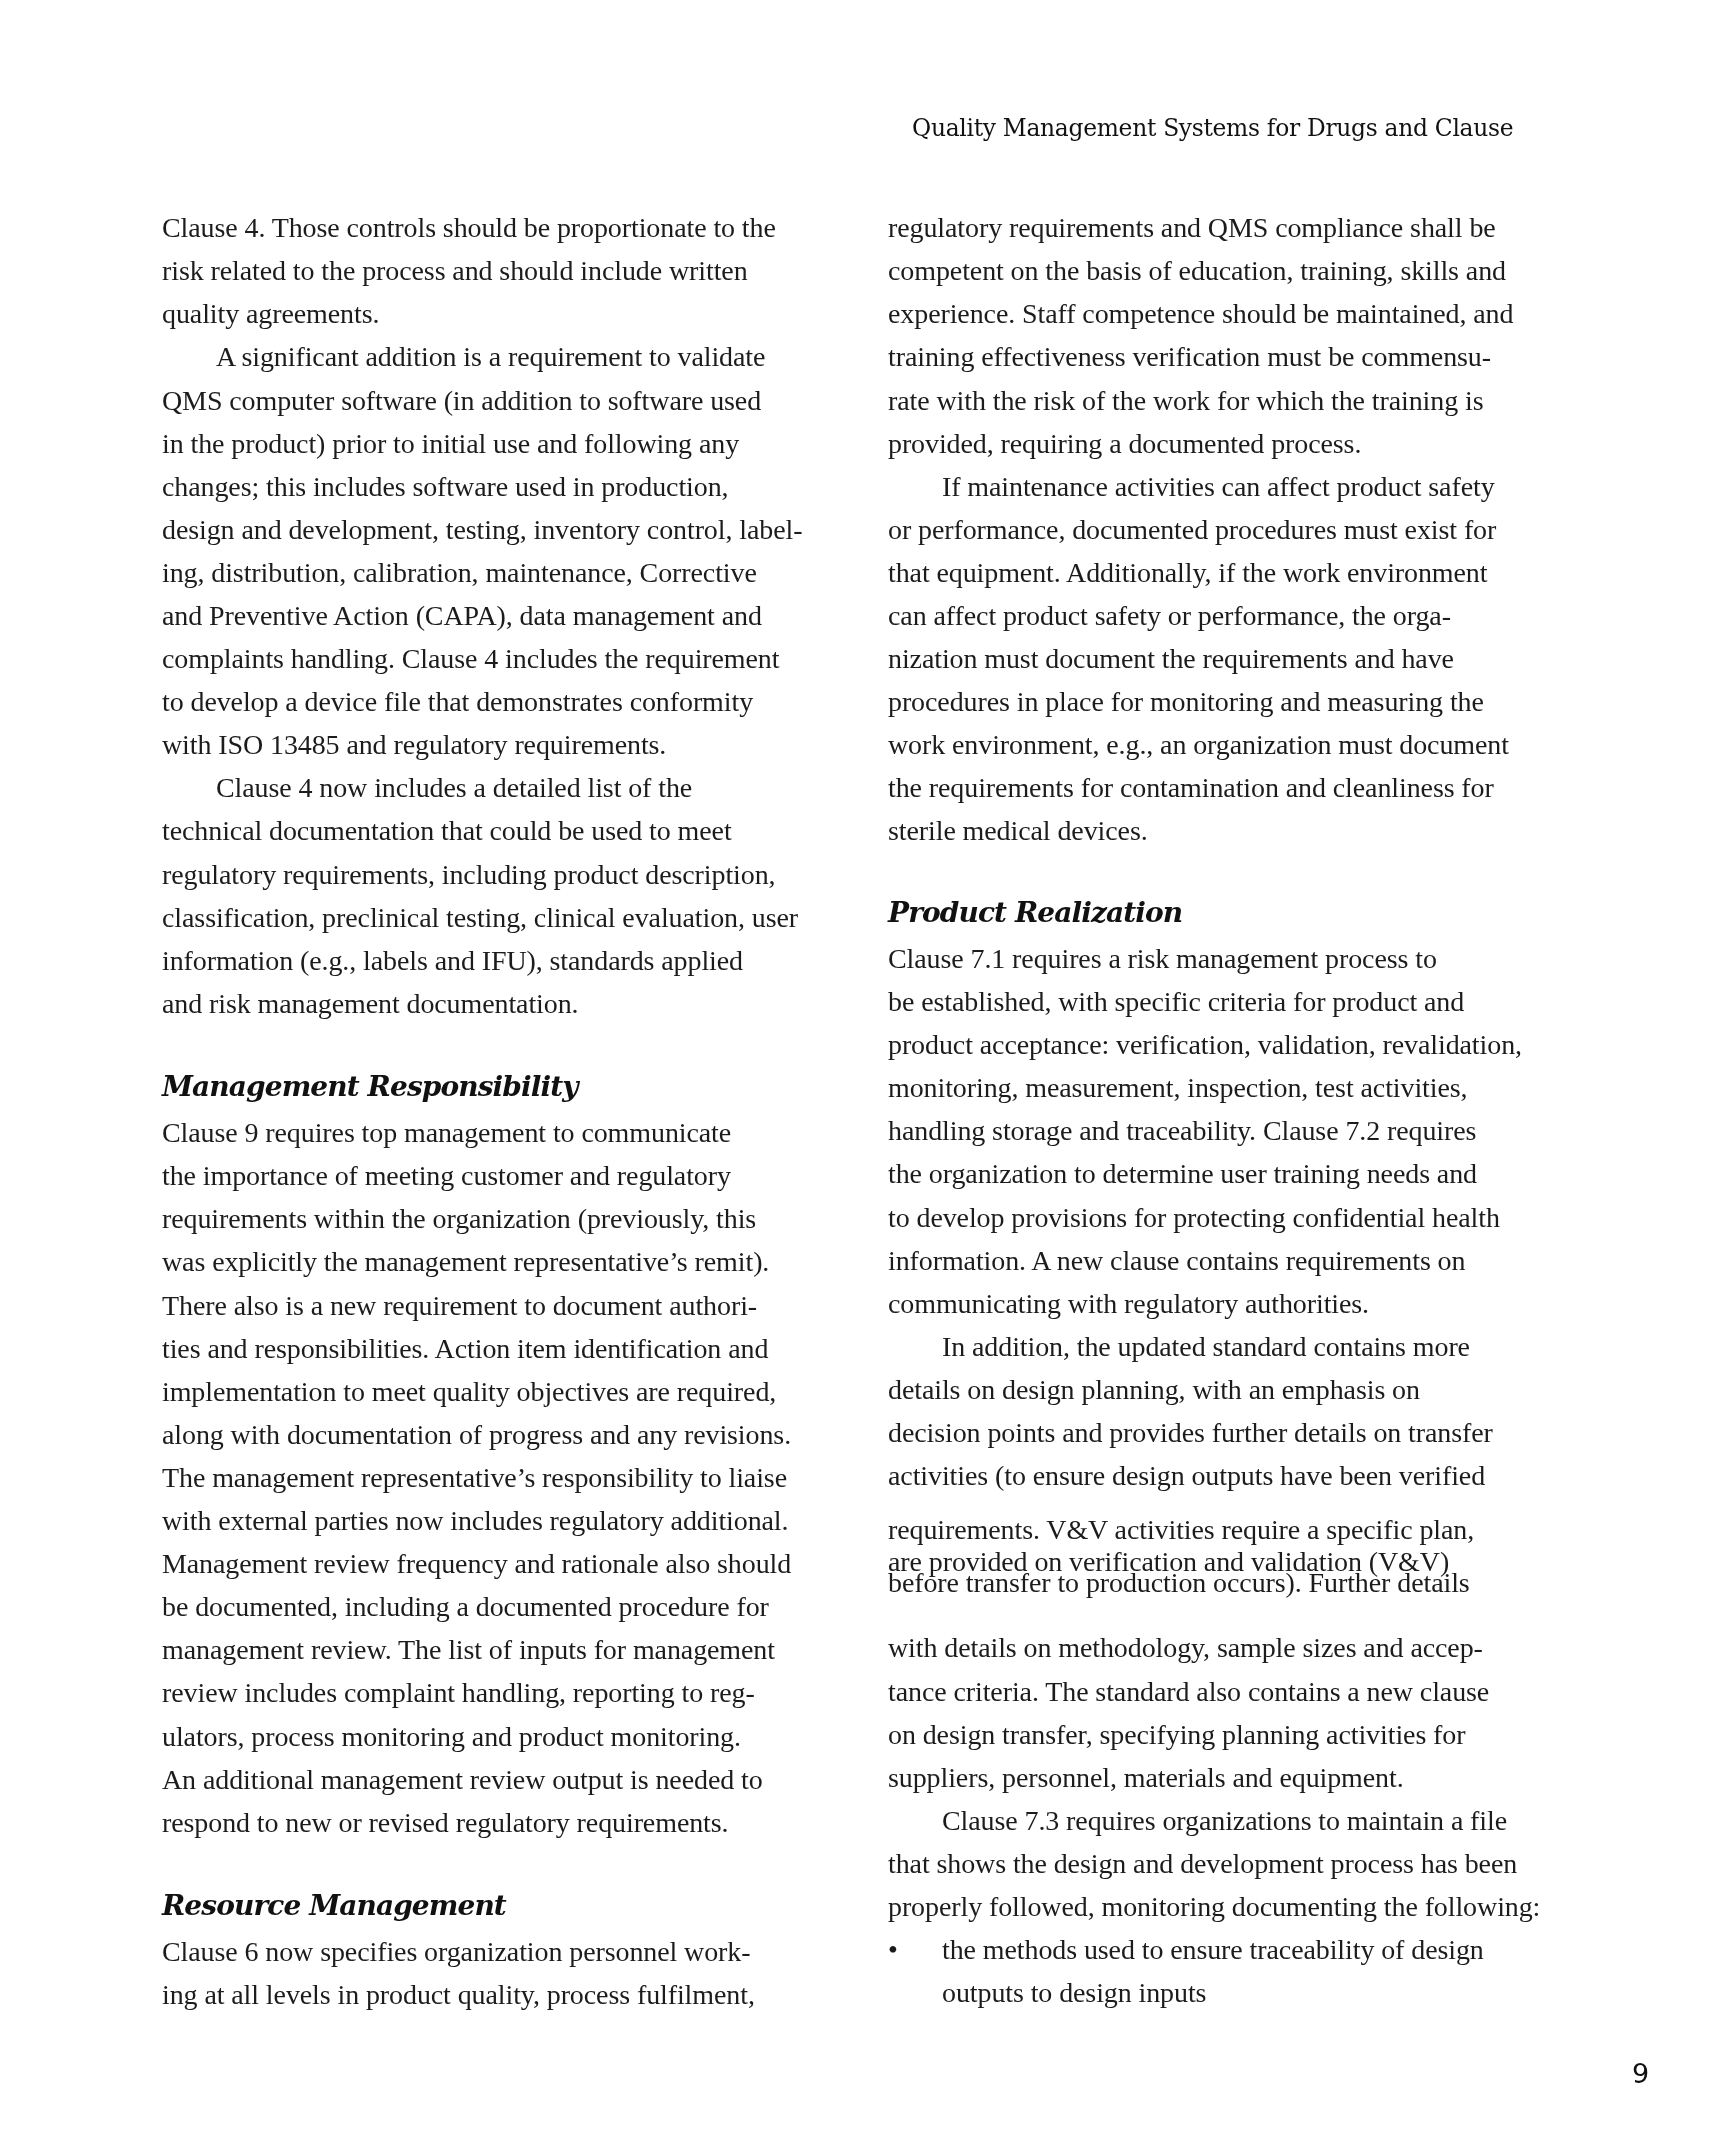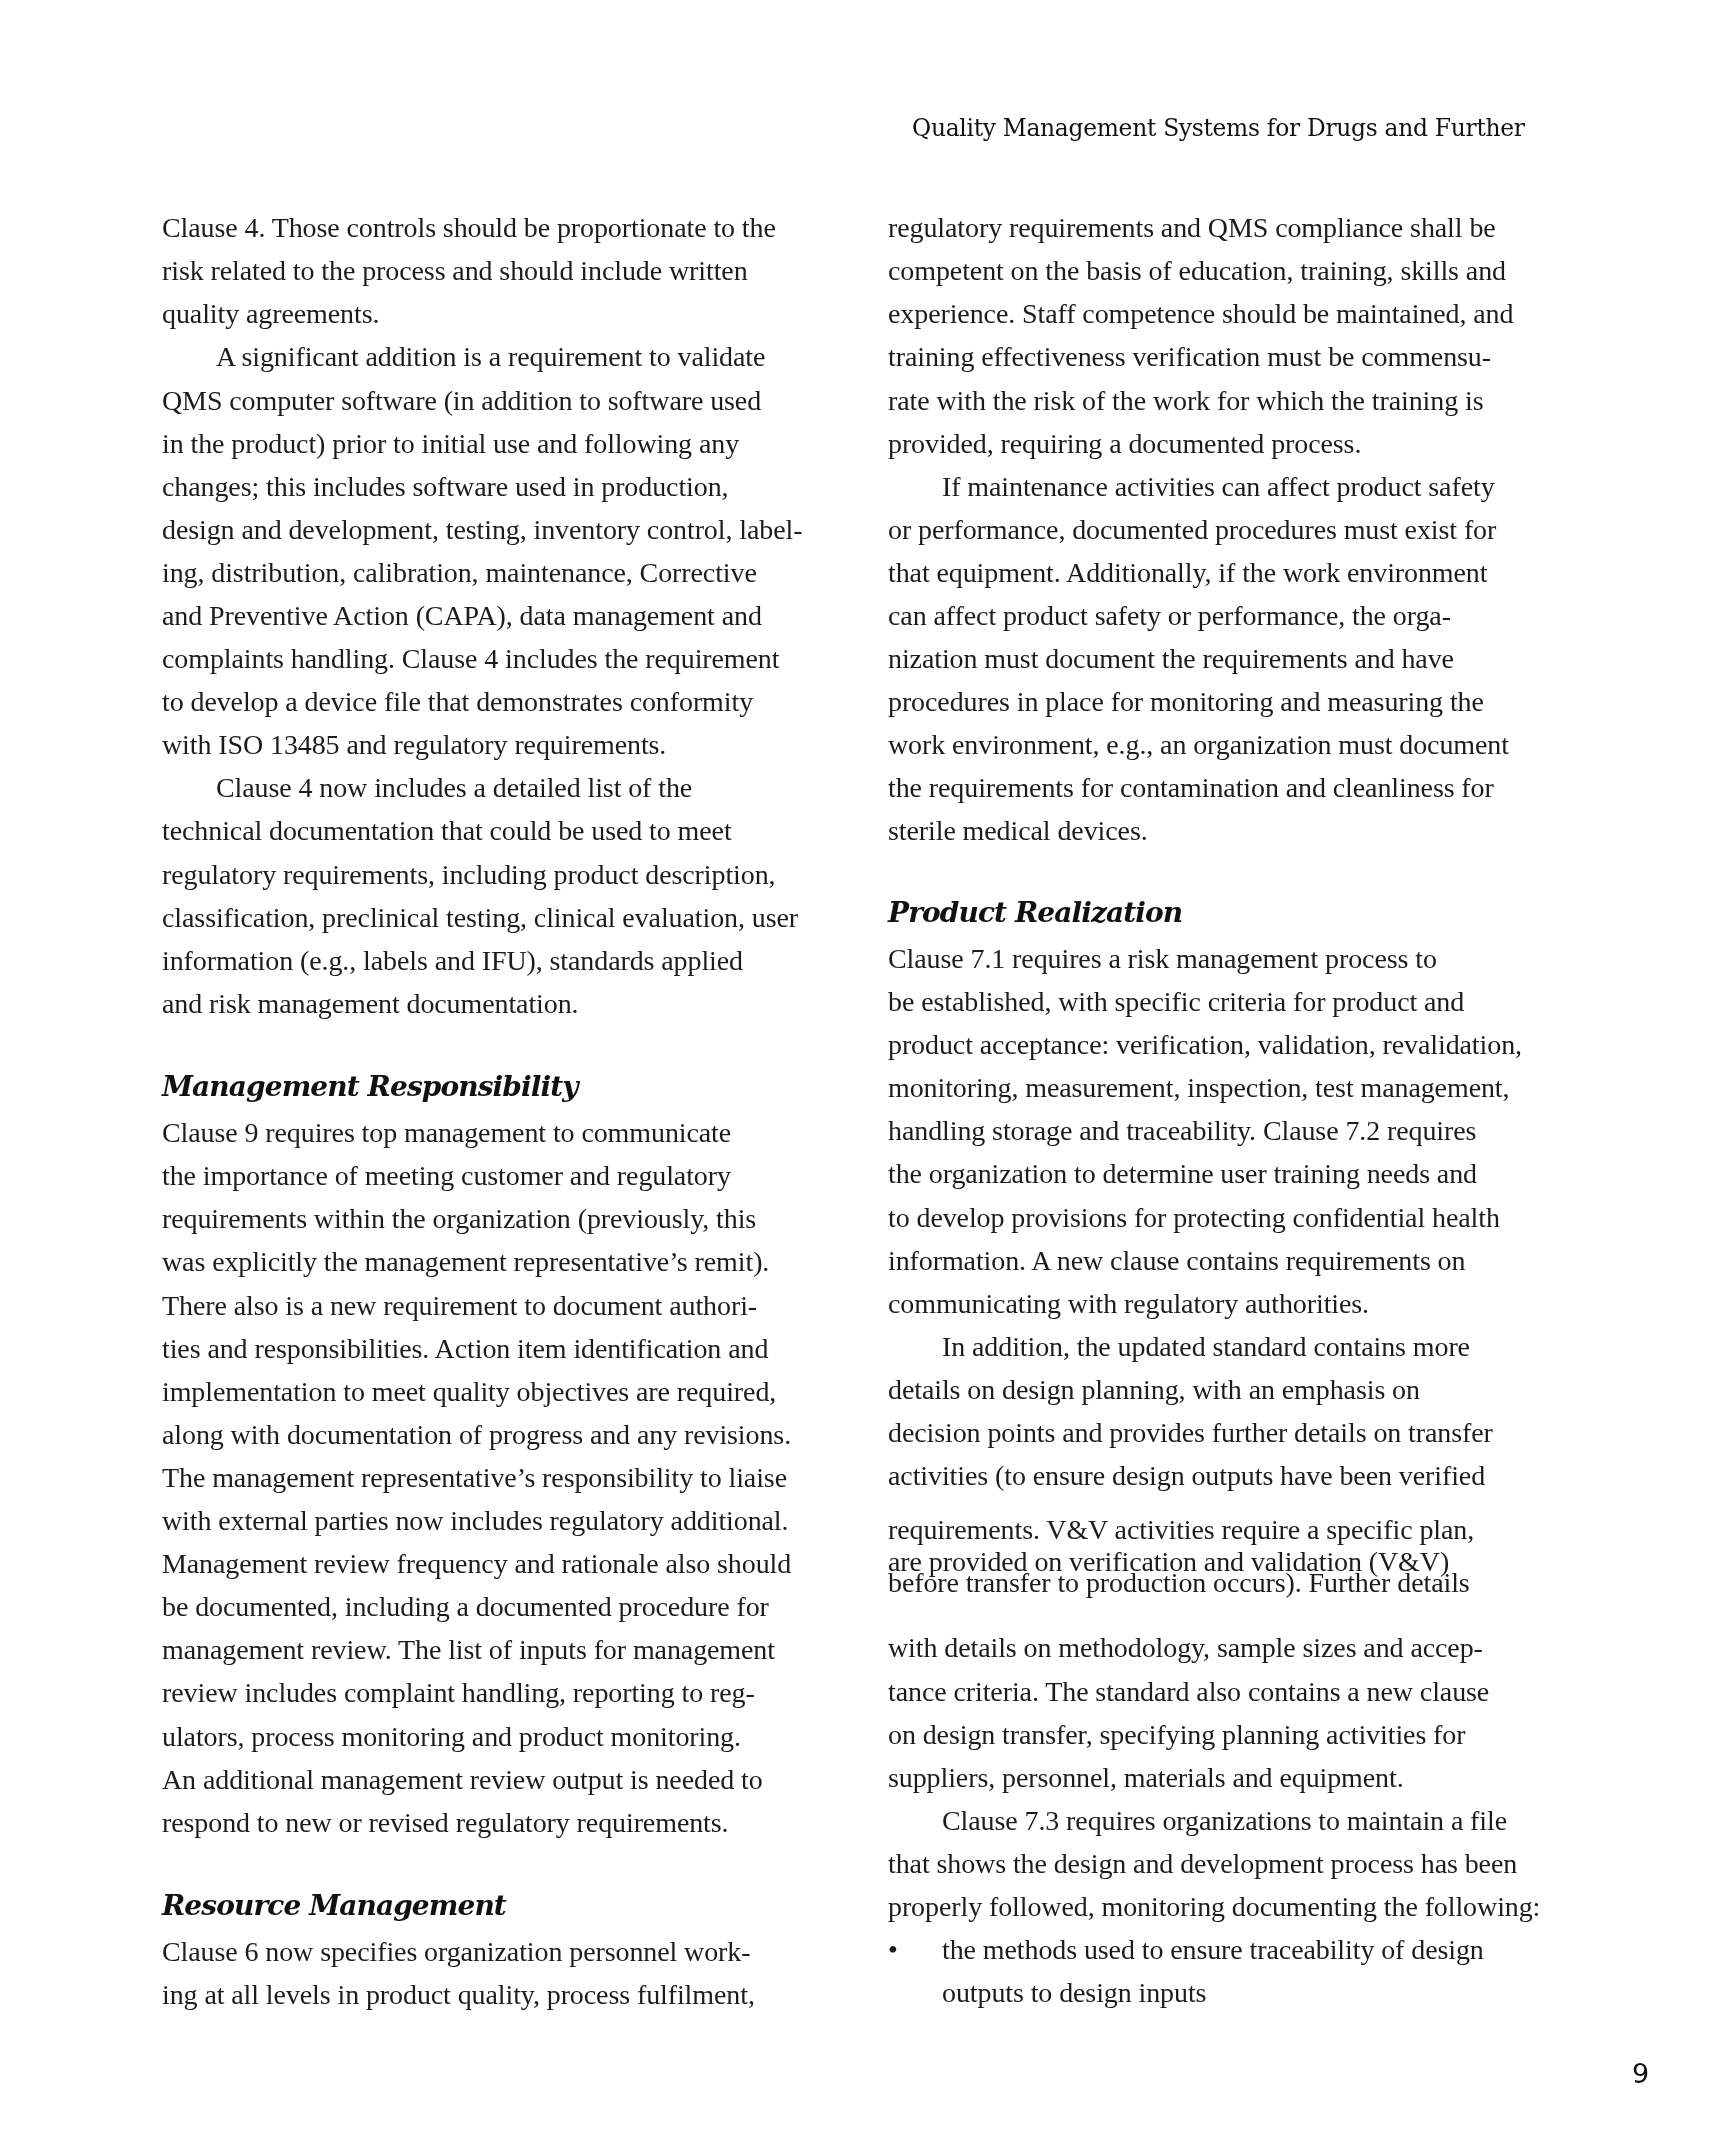--- a/index.html
+++ b/index.html
@@ -25,21 +25,21 @@
   }
   .bullet { position: absolute; left: 0; font-family: "Liberation Serif", serif; font-size: 28px; line-height: 43px; }
   .page-number {
     position: absolute; left: 1632px; top: 2055px;
     font-family: "DejaVu Sans", sans-serif; font-size: 27px; line-height: 37px; color: #111;
   }
 </style>
 </head>
 <body>
 
-<div class="running-header">Quality Management Systems for Drugs and Further</div>
+<div class="running-header">Quality Management Systems for Drugs and Clause</div>
 
 <div class="col left">
   <div class="line" style="top:206px">Clause 4. Those controls should be proportionate to the</div>
   <div class="line" style="top:249px">risk related to the process and should include written</div>
   <div class="line" style="top:292px">quality agreements.</div>
   <div class="line indent" style="top:335px">A significant addition is a requirement to validate</div>
   <div class="line" style="top:379px">QMS computer software (in addition to software used</div>
   <div class="line" style="top:422px">in the product) prior to initial use and following any</div>
   <div class="line" style="top:465px">changes; this includes software used in production,</div>
   <div class="line" style="top:508px">design and development, testing, inventory control, label-</div>
@@ -96,21 +96,21 @@
   <div class="line" style="top:680px">procedures in place for monitoring and measuring the</div>
   <div class="line" style="top:723px">work environment, e.g., an organization must document</div>
   <div class="line" style="top:766px">the requirements for contamination and cleanliness for</div>
   <div class="line" style="top:809px">sterile medical devices.</div>
 
   <div class="heading" style="top:891px">Product Realization</div>
 
   <div class="line" style="top:937px">Clause 7.1 requires a risk management process to</div>
   <div class="line" style="top:980px">be established, with specific criteria for product and</div>
   <div class="line" style="top:1023px">product acceptance: verification, validation, revalidation,</div>
-  <div class="line" style="top:1066px">monitoring, measurement, inspection, test management,</div>
+  <div class="line" style="top:1066px">monitoring, measurement, inspection, test activities,</div>
   <div class="line" style="top:1109px">handling storage and traceability. Clause 7.2 requires</div>
   <div class="line" style="top:1152px">the organization to determine user training needs and</div>
   <div class="line" style="top:1196px">to develop provisions for protecting confidential health</div>
   <div class="line" style="top:1239px">information. A new clause contains requirements on</div>
   <div class="line" style="top:1282px">communicating with regulatory authorities.</div>
   <div class="line indent" style="top:1325px">In addition, the updated standard contains more</div>
   <div class="line" style="top:1368px">details on design planning, with an emphasis on</div>
   <div class="line" style="top:1411px">decision points and provides further details on transfer</div>
   <div class="line" style="top:1454px">activities (to ensure design outputs have been verified</div>
   <div class="line" style="top:1561px">before transfer to production occurs). Further details</div>

